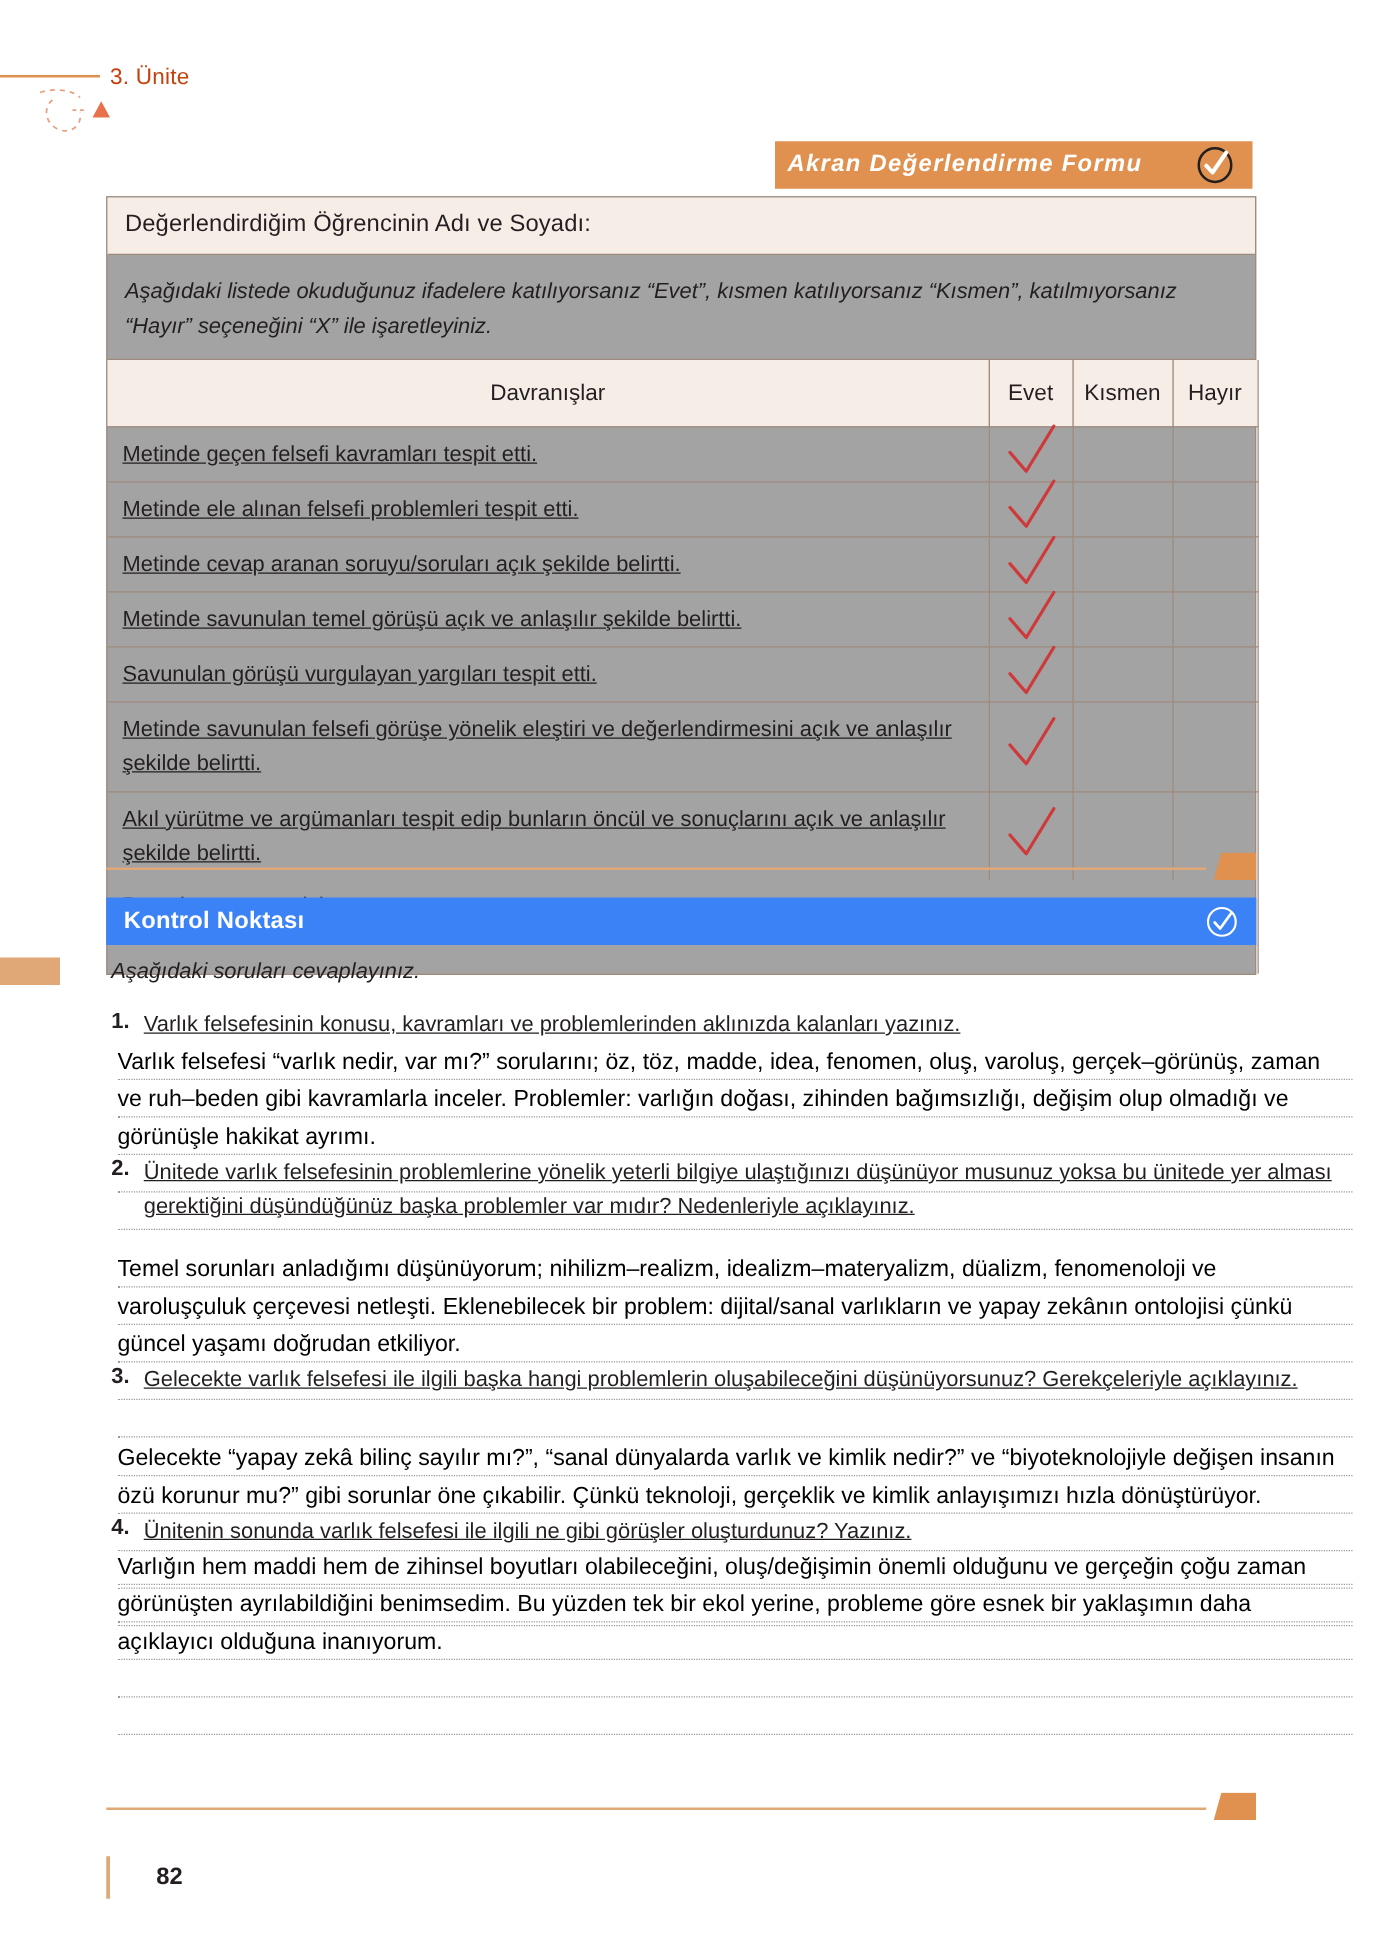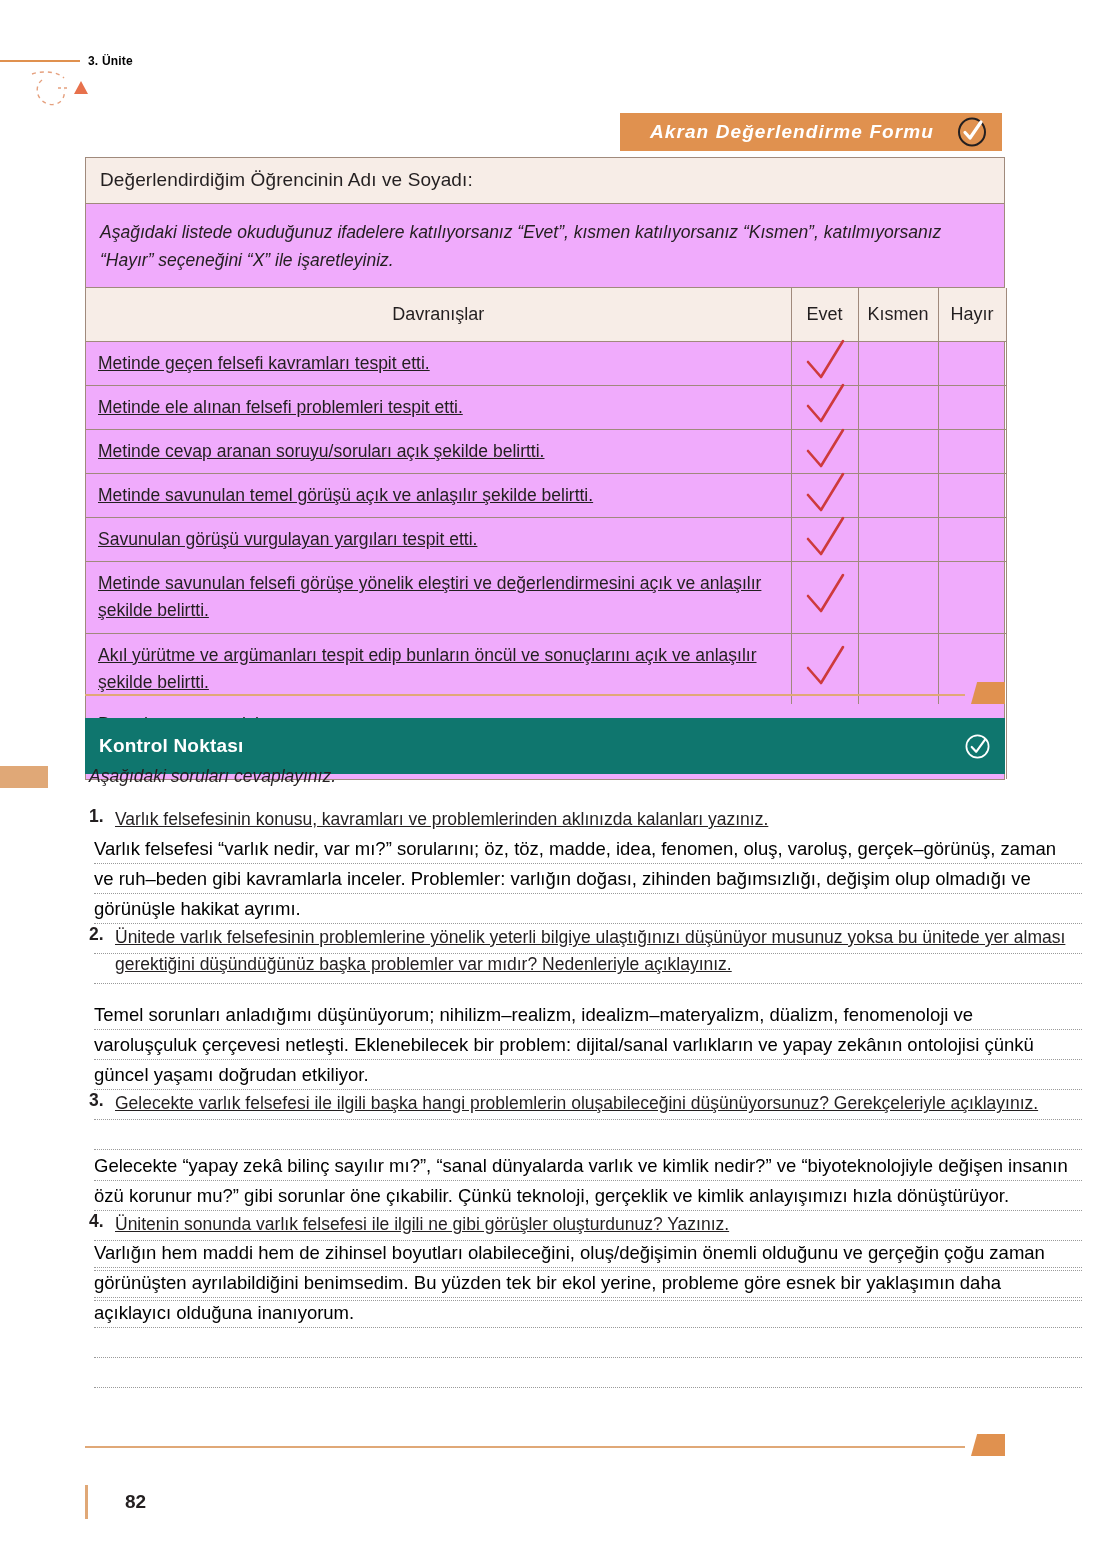--- a/index.html
+++ b/index.html
@@ -19,60 +19,61 @@
     position: absolute;
     top: 46px; left: 0; width: 400px; height: 30px;
     display: flex; align-items: center;
   }
   .unit-rule {
     width: 80px; height: 0;
     border-top: 2.5px solid #E0914F;
     margin-left: 0;
   }
   .unit-label {
-    color: #000000;
-    font-size: 12px;
-    font-weight: 700;
+    color: #c2410c;
+    font-size: 18px;
+    font-weight: 400;
     letter-spacing: .2px;
     margin-left: 8px;
   }
   .unit-doodle {
     position: absolute;
     top: 68px; left: 24px;
     width: 90px; height: 48px;
   }
 
   
   .form-banner {
     position: absolute;
     top: 113px; left: 620px; width: 382px; height: 38px;
     background: #E0914F;
     display: flex; align-items: center; justify-content: flex-end;
     padding-right: 14px;
+    gap: 20px;
   }
   .form-banner-title {
     color: #ffffff;
     font-size: 19px;
     font-weight: 700;
     font-style: italic;
     letter-spacing: 1.1px;
     margin-right: 22px;
     white-space: nowrap;
   }
   .banner-check {
     width: 32px; height: 32px;
     flex: 0 0 32px;
   }
 
   
   .form-box {
     position: absolute;
     top: 157px; left: 85px; width: 920px;
     border: 1px solid #A08A7C;
-    background: #f0abfc;
+    background: #a3a3a3;
   }
   .form-name-row {
     background: #F7EDE7;
     border-bottom: 1px solid #A08A7C;
     padding: 11px 14px 12px 14px;
     font-size: 19px;
     letter-spacing: .1px;
   }
   .form-instruction {
     padding: 14px 14px 12px 14px;
@@ -147,22 +148,22 @@
     width: 34px; height: 22px;
     background: #E0914F;
     clip-path: polygon(18% 0, 100% 0, 100% 100%, 0 100%);
   }
   .sep-top { top: 682px; }
   .sep-bottom { top: 1434px; }
 
   
   .kontrol-band {
     position: absolute;
-    top: 718px; left: 85px; width: 920px; height: 56px;
-    background: #0f766e;
+    top: 718px; left: 85px; width: 920px; height: 38px;
+    background: #3b82f6;
     display: flex; align-items: center;
     padding: 0 14px;
   }
   .kontrol-title {
     color: #ffffff;
     font-size: 19px;
     font-weight: 700;
     letter-spacing: .2px;
     flex: 1 1 auto;
   }

